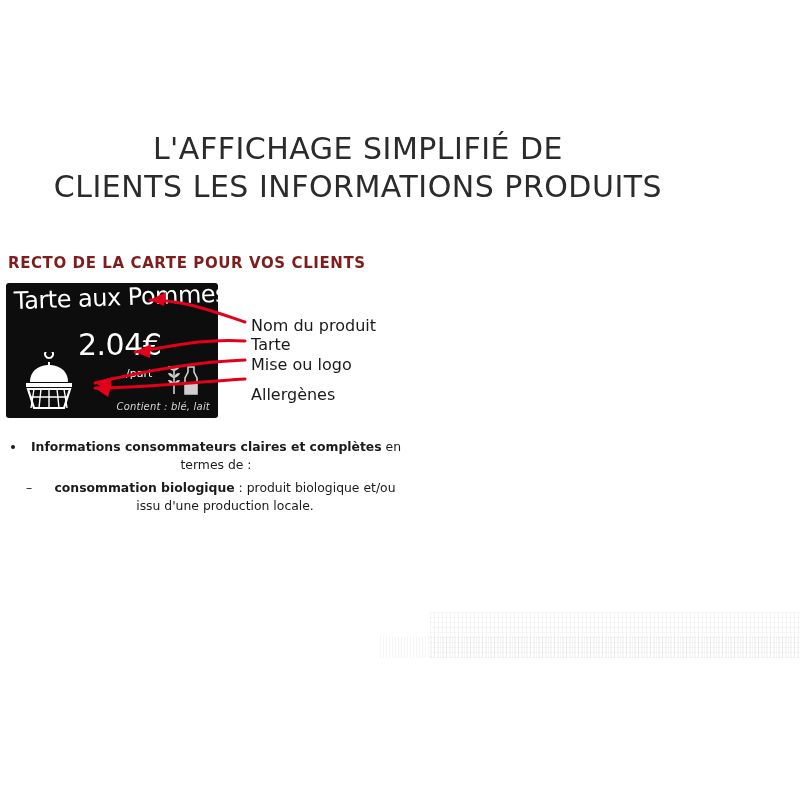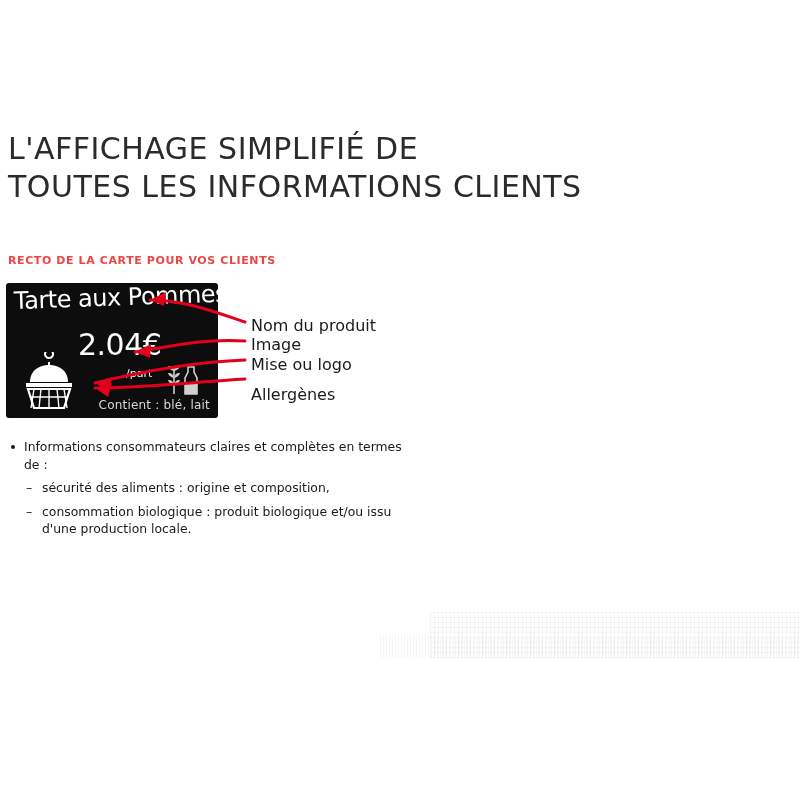--- a/index.html
+++ b/index.html
@@ -14,20 +14,21 @@
     font-family: "DejaVu Sans", sans-serif;
     color: #1a1a1a;
     overflow: hidden;
   }
 
   .page {
     position: absolute;
     left: 0; top: 0;
     width: 800px;
     height: 788px;
+    text-align: center;
   }
 
   
   .title {
     position: absolute;
     left: 8px;
     top: 130px;
     width: 700px;
     font-family: "DejaVu Sans", sans-serif;
     font-size: 30px;
@@ -36,24 +37,24 @@
     color: #2b2b2b;
     font-weight: 400;
   }
   .title .line { display: block; white-space: nowrap; }
 
   
   .subtitle {
     position: absolute;
     left: 8px;
     top: 254px;
-    font-size: 11px;
+    font-size: 15px;
     font-weight: bold;
     letter-spacing: 0.6px;
-    color: #ef4444;
+    color: #7f1d1d;
     font-family: "DejaVu Sans", sans-serif;
   }
 
   
   .card {
     position: absolute;
     left: 6px;
     top: 283px;
     width: 212px;
     height: 135px;
@@ -89,23 +90,24 @@
     top: 84px;
     color: #ffffff;
     font-size: 11px;
     font-family: "DejaVu Sans", sans-serif;
   }
   .card-contient {
     position: absolute;
     right: 8px;
     bottom: 6px;
     color: #d8d8d8;
-    font-size: 12px;
+    font-size: 10px;
     font-family: "DejaVu Sans", sans-serif;
     letter-spacing: 0.2px;
+    font-style: italic;
   }
   .card-logo {
     position: absolute;
     left: 10px;
     bottom: 8px;
     width: 70px;
     height: 58px;
   }
   .card-allerg {
     position: absolute;
@@ -157,21 +159,21 @@
     padding-left: 18px;
     margin-top: 6px;
   }
   .sub-row::before {
     content: "–";
     position: absolute;
     left: 2px;
     top: 0;
     color: #1a1a1a;
   }
-  b, .b { font-weight: normal; }
+  b, .b { font-weight: bold; }
 
   
   .texture {
     position: absolute;
     left: 430px;
     top: 612px;
     width: 370px;
     height: 46px;
     background:
       repeating-linear-gradient(90deg, rgba(0,0,0,0.045) 0 1px, rgba(0,0,0,0) 1px 4px),
@@ -188,21 +190,21 @@
     opacity: 0.7;
   }
 </style>
 </head>
 <body>
 
 <div class="page">
 
   <div class="title">
     <span class="line">L'AFFICHAGE SIMPLIFIÉ DE</span>
-    <span class="line">TOUTES LES INFORMATIONS CLIENTS</span>
+    <span class="line">CLIENTS LES INFORMATIONS PRODUITS</span>
   </div>
 
   <div class="subtitle">RECTO DE LA CARTE POUR VOS CLIENTS</div>
 
   <div class="card">
     <div class="card-name">Tarte aux Pommes</div>
     <div class="card-price">2.04€</div>
     <div class="card-unit">/part</div>
 
     <svg class="card-logo" viewBox="0 0 70 58">
@@ -239,32 +241,29 @@
     </g>
     <g fill="#e2001a">
       <path d="M150 300 l16 -8 l-2 14 Z"></path>
       <path d="M135 352 l16 -8 l-1 14 Z"></path>
       <path d="M95 383 l17 -6 l-3 14 Z"></path>
       <path d="M95 388 l17 -5 l-4 14 Z"></path>
     </g>
   </svg>
 
   <div class="callout-label cl1">Nom du produit</div>
-  <div class="callout-label cl2">Image</div>
+  <div class="callout-label cl2">Tarte</div>
   <div class="callout-label cl3">Mise ou logo</div>
   <div class="callout-label cl4">Allergènes</div>
 
   <div class="bullets">
 
     <div class="bullet-row">
       <span class="b">Informations consommateurs claires et complètes</span><span> en termes de :</span>
       <div class="sub-list">
-        <div class="sub-row">
-          <span class="b">sécurité des aliments</span><span> : origine et composition,</span>
-        </div>
         <div class="sub-row">
           <span class="b">consommation biologique</span><span> : produit biologique et/ou issu d'une production locale.</span>
         </div>
       </div>
     </div>
 
 
   </div>
 
   <div class="texture"></div>

